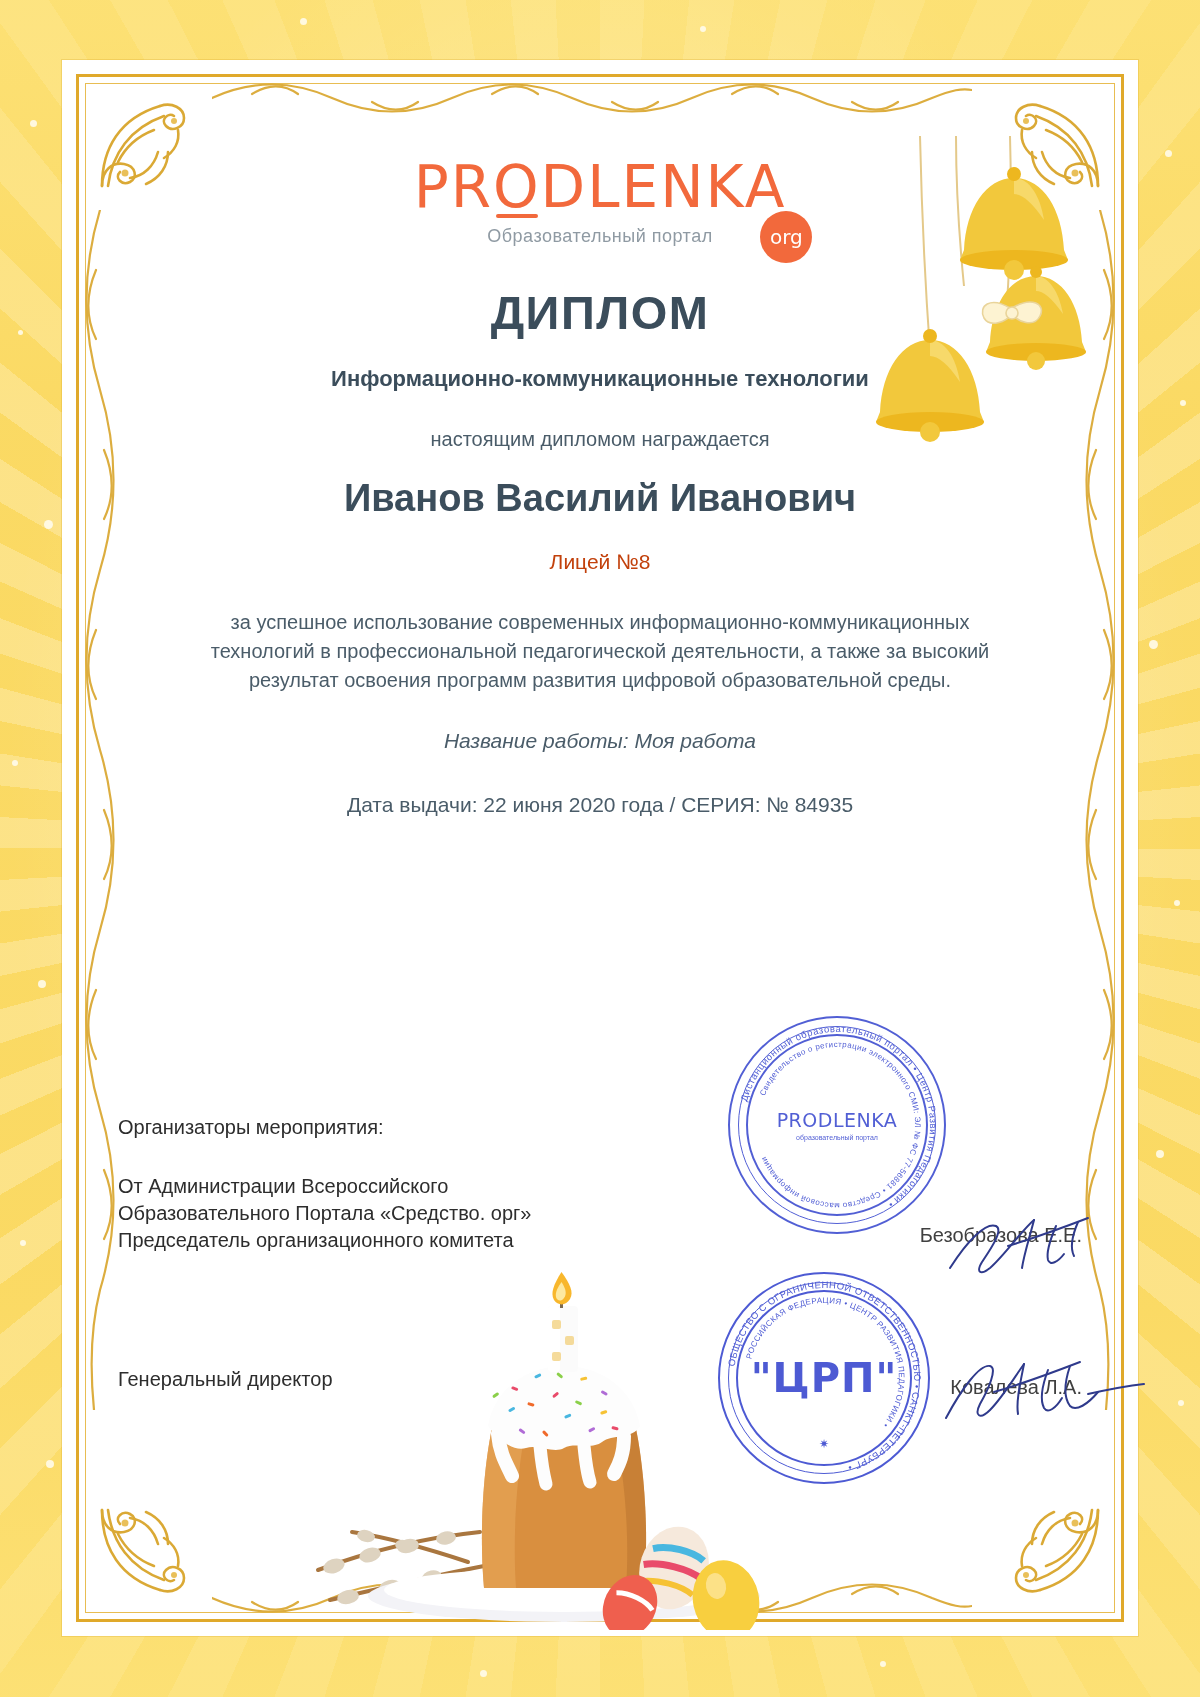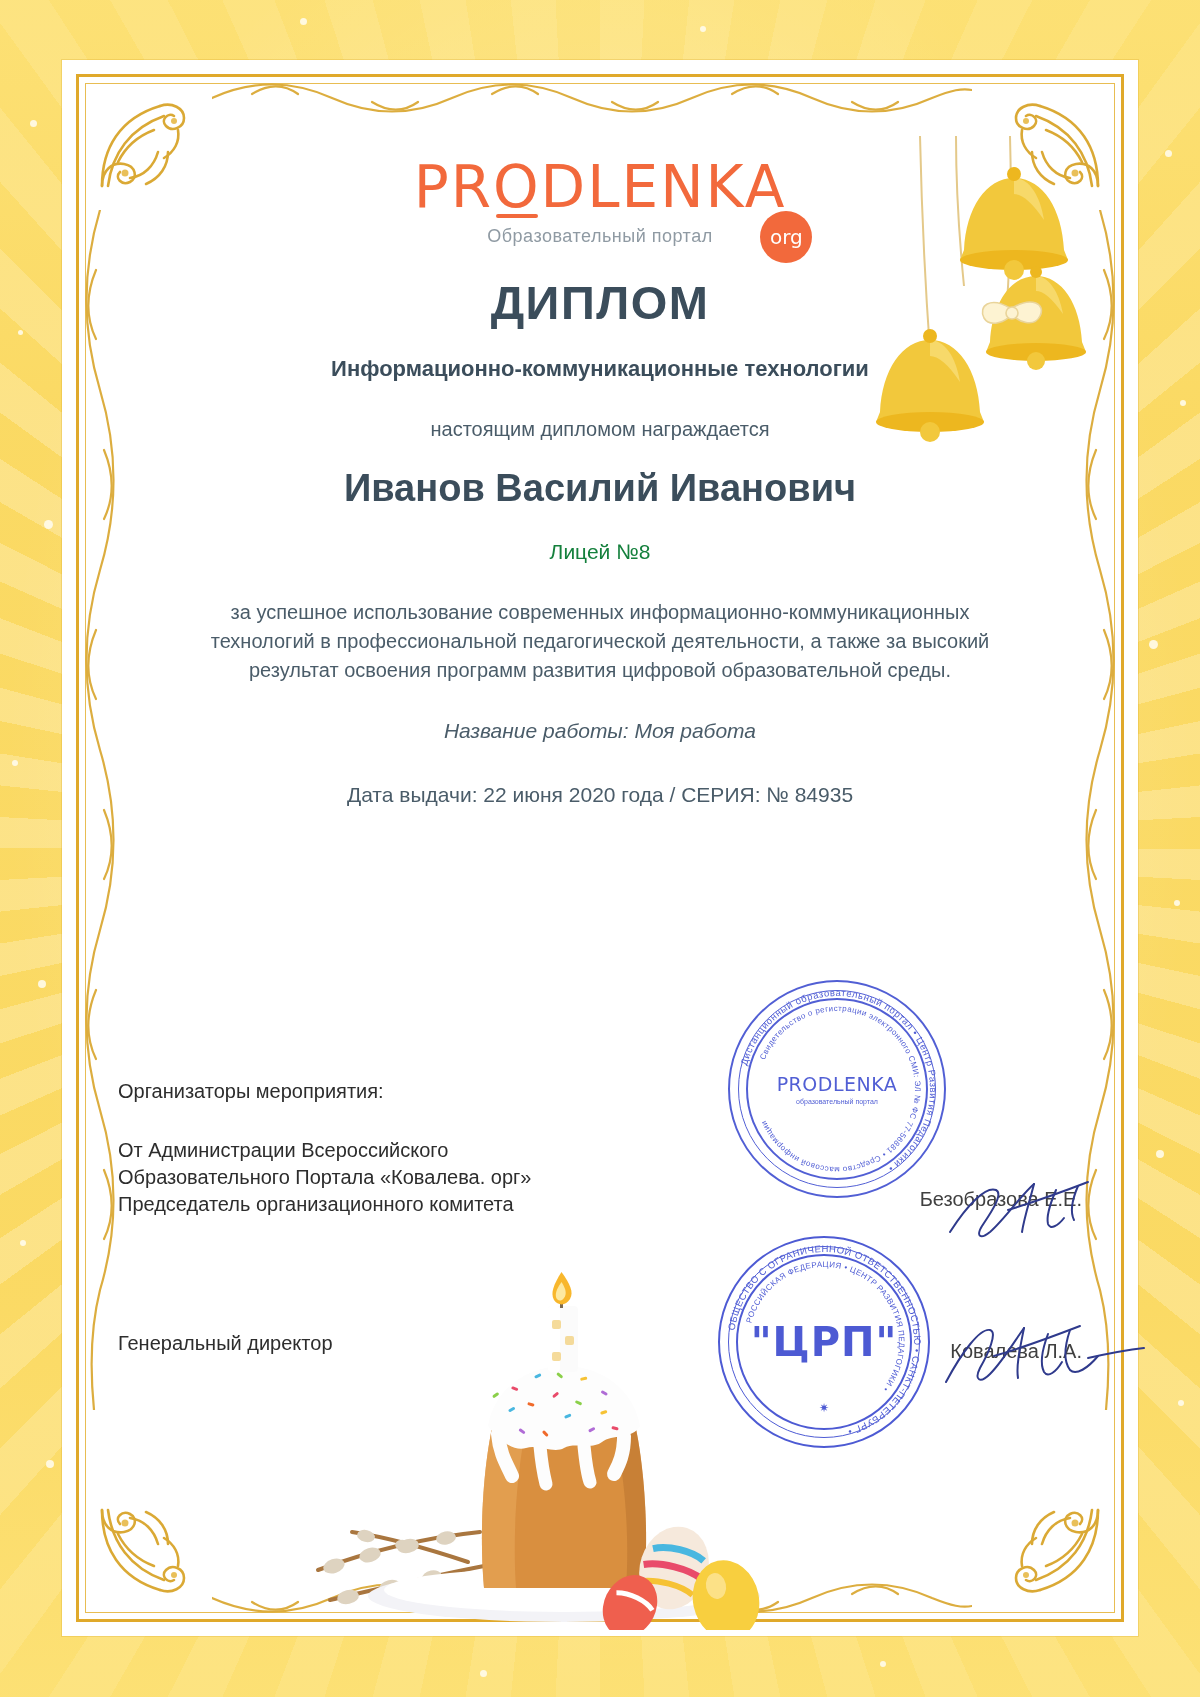--- a/index.html
+++ b/index.html
@@ -91,54 +91,54 @@
     width:52px; height:52px; border-radius:50%;
     background:#f2693c; color:#fff;
     font-size:20px; line-height:52px; text-align:center;
     font-family:"DejaVu Sans", sans-serif;
   }
   .logo-sub{
     margin-top:10px; font-size:18px; color:#8f9aa3; letter-spacing:.5px;
   }
 
   .title{
-    margin-top:28px;
+    margin-top:38px;
     font-size:47px; font-weight:bold; letter-spacing:1.5px;
     color:#3b4d5b;
   }
   .subtitle{
     margin-top:26px; font-size:22px; font-weight:bold; color:#3b4d5b;
   }
   .awarded{
     margin-top:36px; font-size:20px; color:#4a5c69; font-weight:400;
   }
   .recipient{
     margin-top:26px; font-size:38px; font-weight:bold; color:#3b4d5b;
   }
   .school{
-    margin-top:30px; font-size:21px; color:#15803d;
+    margin-top:30px; font-size:21px; color:#c2410c;
   }
   .body-par{
     margin:34px auto 0; max-width:810px;
     font-size:20px; line-height:1.45; color:#4a5c69;
   }
   .worktitle{
     margin-top:34px; font-size:21px; color:#4a5c69;font-style:italic;
   }
   .dateline{
     margin-top:40px; font-size:21px; color:#4a5c69;
   }
 
   
   .signatures{
     position:absolute; left:56px; right:56px; top:1020px;
     text-align:left;
   }
   .sig-block{ position:relative; }
-  .org-heading{ font-size:20px; color:#2d2d2d; font-family:"Liberation Sans", sans-serif; }
+  .org-heading{ font-size:20px; color:#2d2d2d; font-family:"Liberation Sans", sans-serif;margin-top:36px; }
   .org-lines{ margin-top:34px; font-size:20px; color:#2d2d2d; line-height:1.35; }
   .org-lines2{ margin-top:112px; font-size:20px; color:#2d2d2d; line-height:1.35; }
 
   .signame{
     position:absolute; right:0; font-size:20px; color:#404040; white-space:nowrap;
   }
   .signame.one{ top:108px; }
   .signame.two{ top:260px; }
 
   
@@ -374,21 +374,21 @@
       <div class="dateline">Дата выдачи: 22 июня 2020 года / СЕРИЯ: № 84935</div>
     </div>
 
     <div class="signatures">
 
       <div class="sig-block">
         <div class="org-heading">Организаторы мероприятия:</div>
 
         <div class="org-lines">
           <div>От Администрации Всероссийского</div>
-          <div>Образовательного Портала «Ковалева. орг»</div>
+          <div>Образовательного Портала «Средство. орг»</div>
           <div>Председатель организационного комитета</div>
         </div>
 
         <div class="org-lines2">
           <div>Генеральный директор</div>
         </div>
 
         <div class="signame one">Безобразова Е.Е.</div>
         <div class="signame two">Ковалева Л.А.</div>
 

